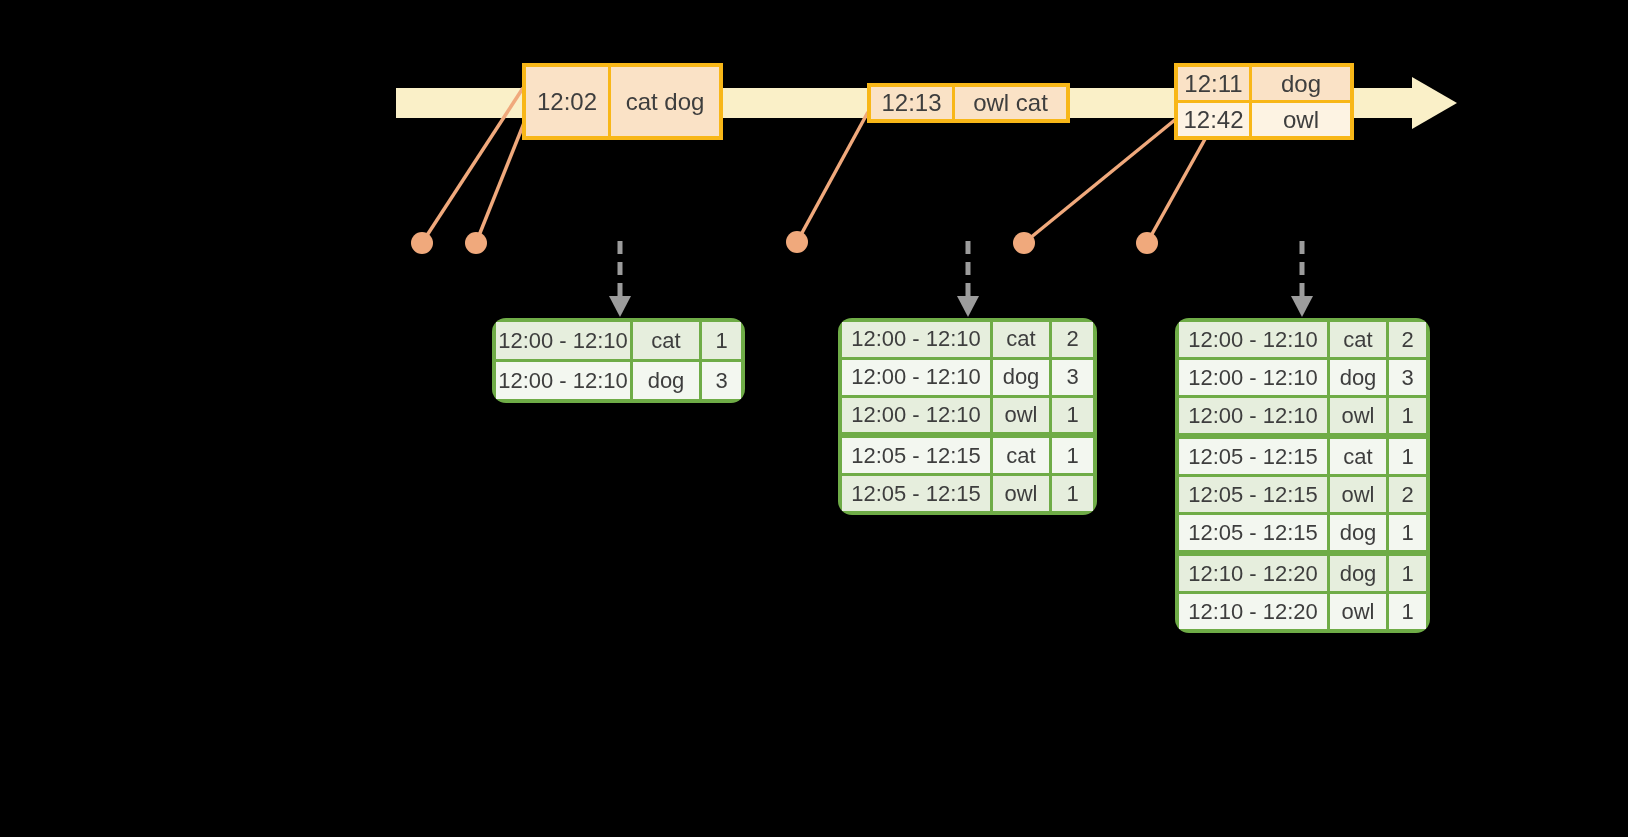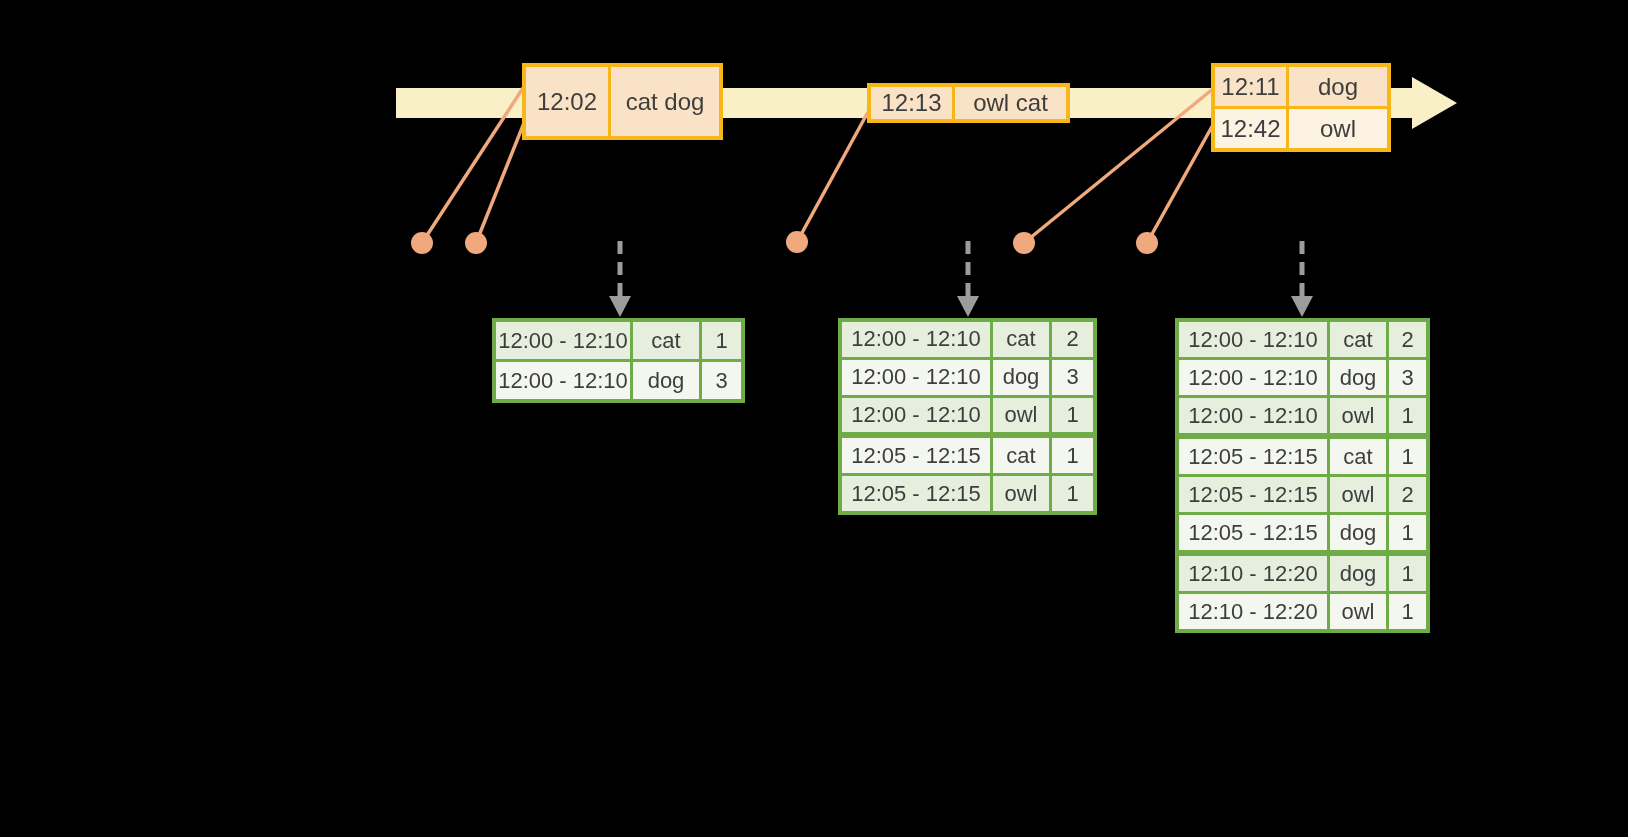--- a/index.html
+++ b/index.html
@@ -21,21 +21,21 @@
   .tbl{position:absolute;box-sizing:border-box;display:flex;flex-direction:column;gap:3px;padding:4px;}
   .tbl .row{display:grid;gap:3px;flex:1;}
   .tbl .row.gap{margin-top:3px;}
   .tbl .cell{display:flex;align-items:center;justify-content:center;white-space:nowrap;overflow:hidden;}
 
   .evt-table{background:var(--event_border,#F8B718);font-size:24px;}
   .evt-table .row{grid-template-columns:var(--t,82px) 1fr;}
   .evt-table .row:nth-child(odd) .cell{background:var(--event_row_dark,#FAE2C6);}
   .evt-table .row:nth-child(even) .cell{background:var(--event_row_light,#FDF3E3);}
 
-  .res-table{background:var(--result_border,#6FAC47);font-size:22px;}
+  .res-table{background:var(--result_border,#6FAC47);font-size:22px;border-radius:14px;}
   .res-table .row{grid-template-columns:var(--c1,148px) var(--c2,56px) 1fr;}
   .res-table .row:nth-child(odd) .cell{background:var(--result_row_dark,#E6EEDD);}
   .res-table .row:nth-child(even) .cell{background:var(--result_row_light,#F3F7F0);}
 </style>
 </head>
 <body>
 
 <div class="stage">
 
   <svg class="underlay" width="1628" height="837" viewBox="0 0 1628 837">
@@ -76,21 +76,21 @@
       </div>
     </div>
 
   <div class="tbl evt-table" style="left:867px;top:83px;width:203px;height:40px;--t:81px">
       <div class="row">
         <div class="cell">12:13</div>
         <div class="cell">owl cat</div>
       </div>
     </div>
 
-  <div class="tbl evt-table" style="left:1211px;top:63px;width:180px;height:89px;--t:71px">
+  <div class="tbl evt-table" style="left:1174px;top:63px;width:180px;height:77px;--t:71px">
       <div class="row">
         <div class="cell">12:11</div>
         <div class="cell">dog</div>
       </div>
       <div class="row">
         <div class="cell">12:42</div>
         <div class="cell">owl</div>
       </div>
     </div>
 

